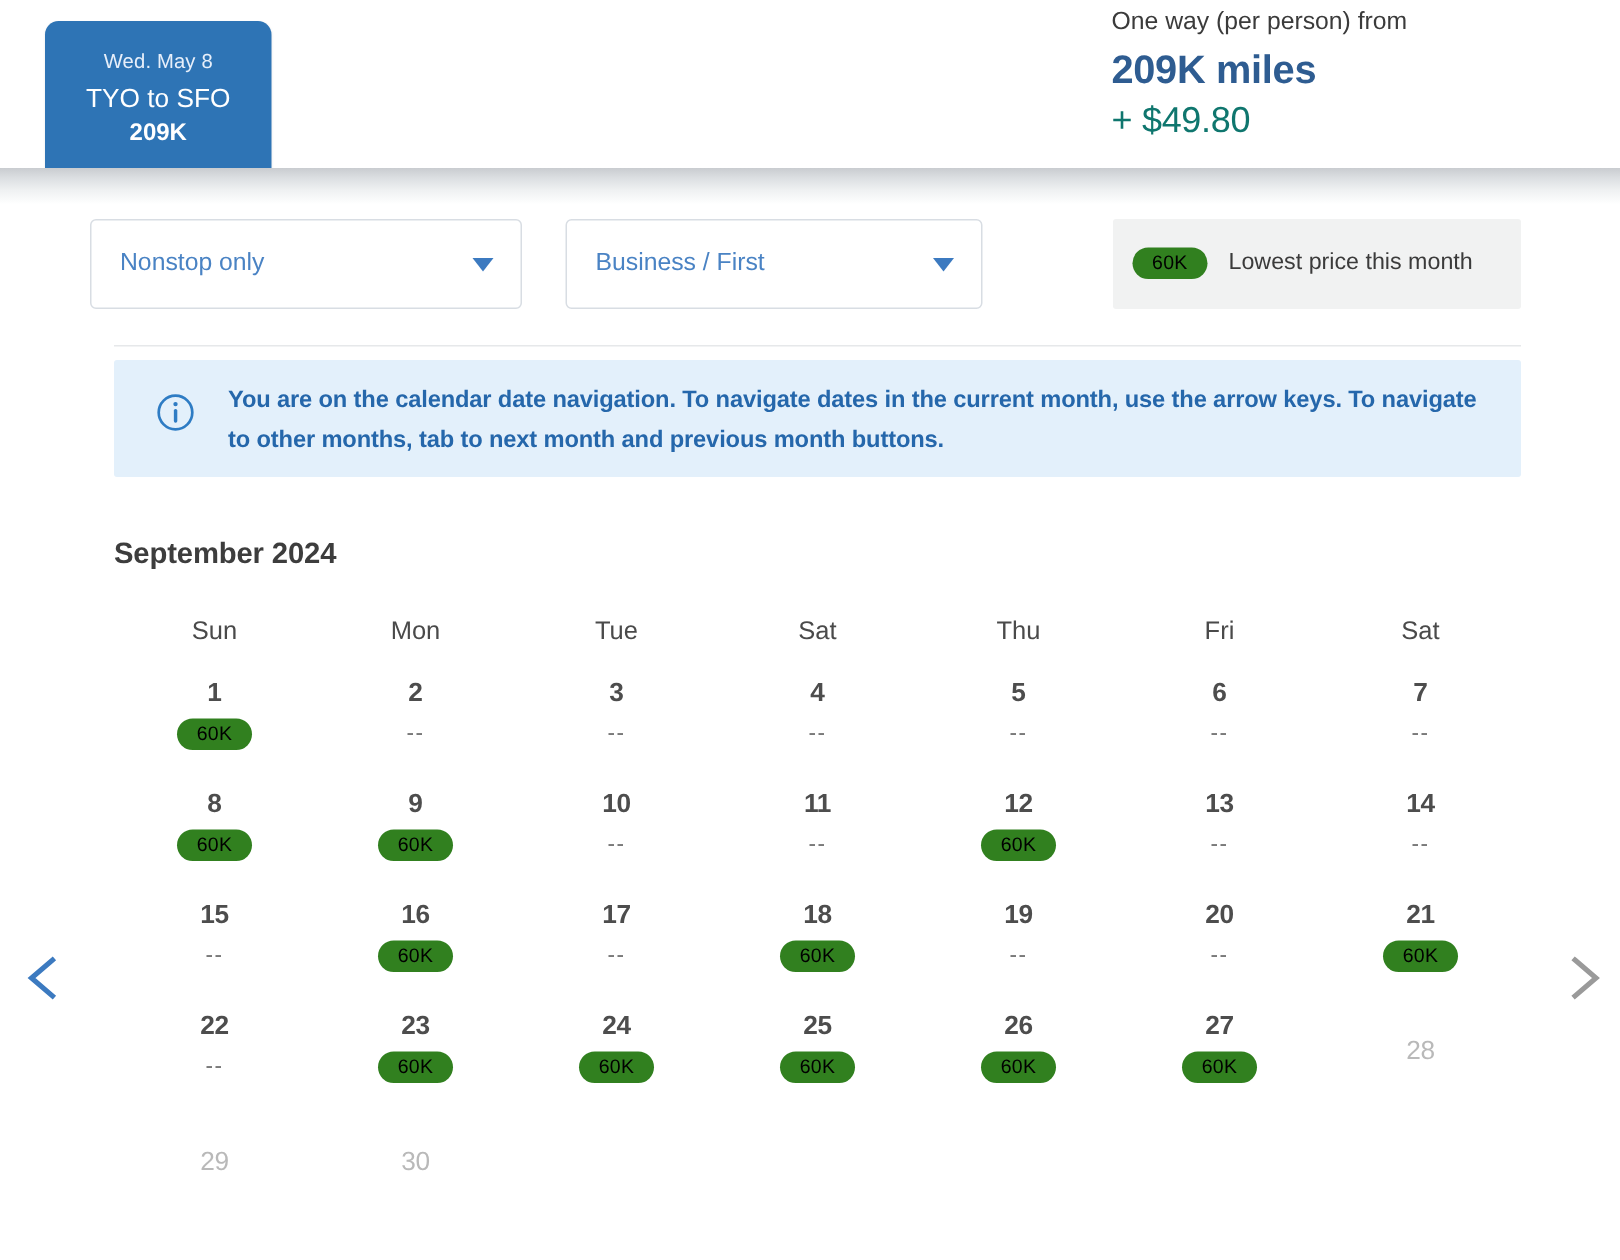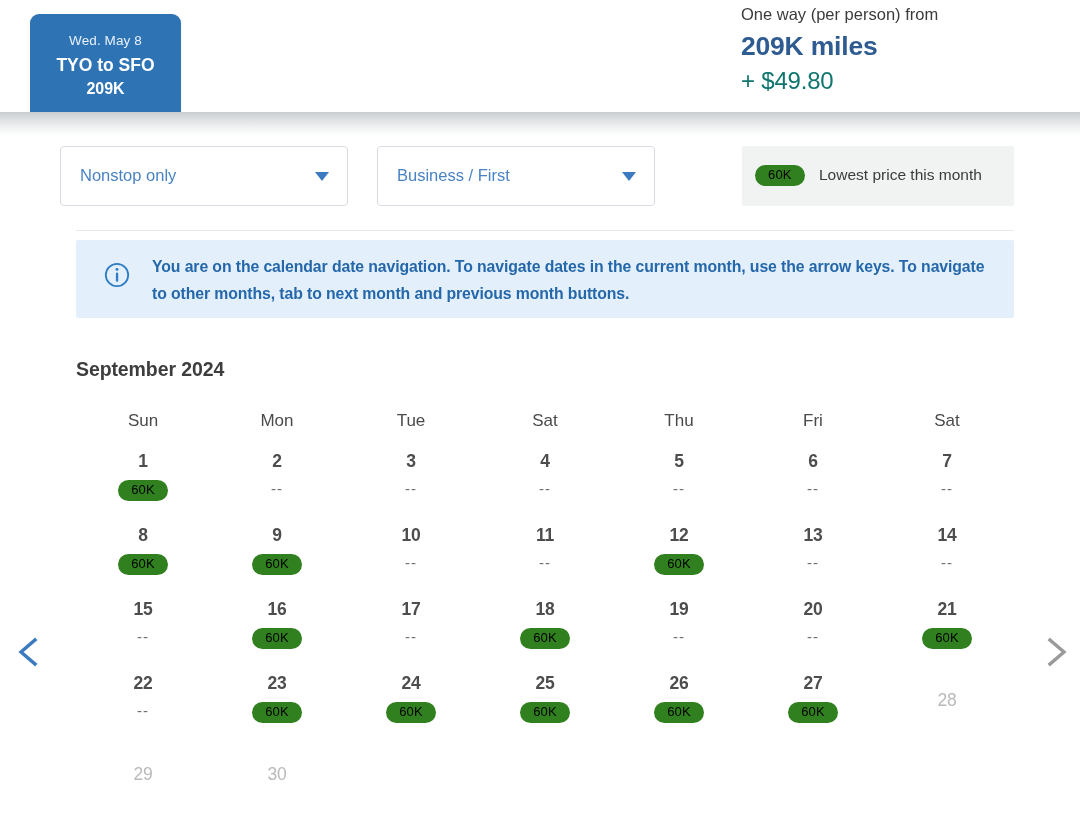--- a/index.html
+++ b/index.html
@@ -58,21 +58,21 @@
     box-shadow: 0 1px 2px rgba(0,0,0,.08);
   }
   .flight-tab .tab-date {
     font-size: 13.5px;
     line-height: 17px;
     color: #e7effa;
     letter-spacing: .1px;
   }
   .flight-tab .tab-route {
     font-size: 17.5px;
-    font-weight: bold;
+    font-weight: normal;
     line-height: 26px;
     margin-top: 3px;
     color: #ffffff;
   }
   .flight-tab .tab-miles {
     font-size: 16px;
     font-weight: bold;
     line-height: 22px;
     color: #ffffff;
   }

